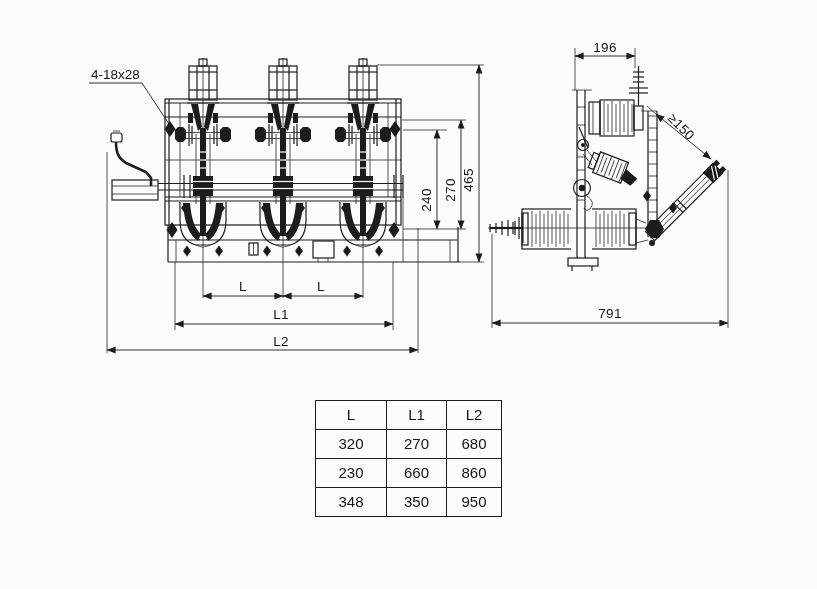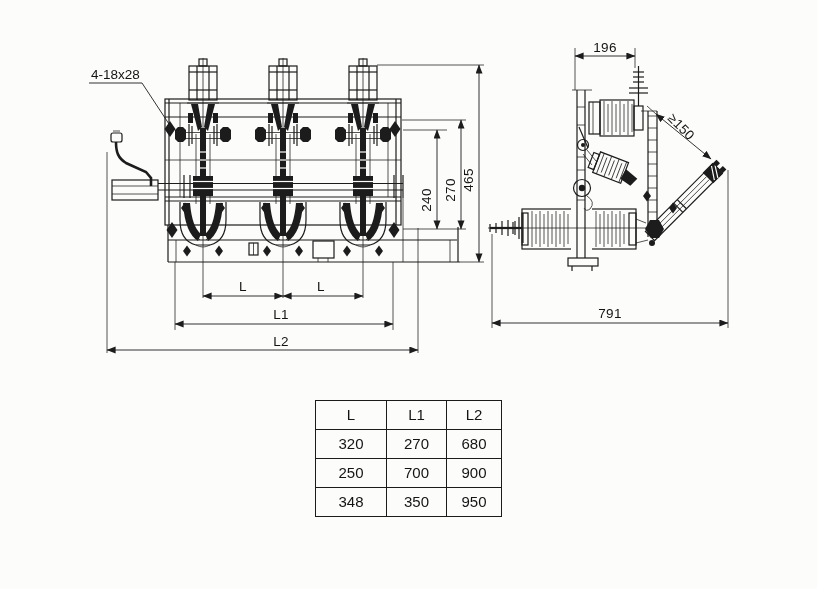--- a/index.html
+++ b/index.html
@@ -334,23 +334,23 @@
       <th class="c2">L2</th>
     </tr>
   </thead>
   <tbody>
     <tr>
       <td>320</td>
       <td>270</td>
       <td>680</td>
     </tr>
     <tr>
-      <td>250</td>
-      <td>700</td>
-      <td>900</td>
+      <td>230</td>
+      <td>660</td>
+      <td>860</td>
     </tr>
     <tr>
       <td>348</td>
       <td>350</td>
       <td>950</td>
     </tr>
   </tbody>
 </table>
 
 </div>

